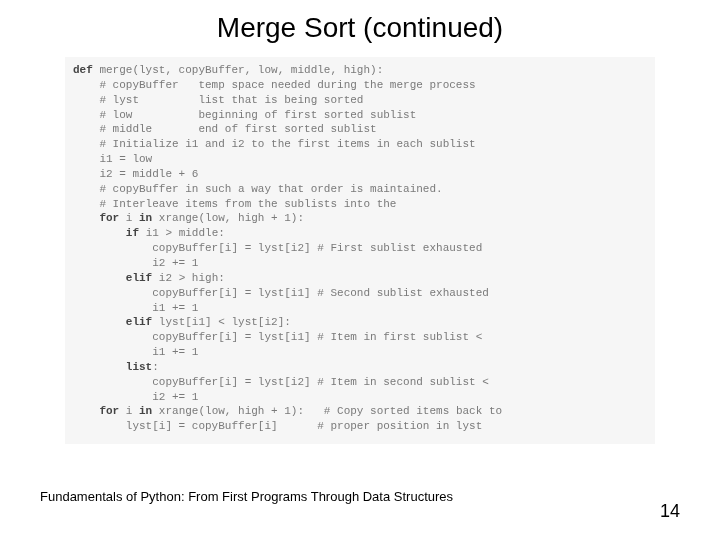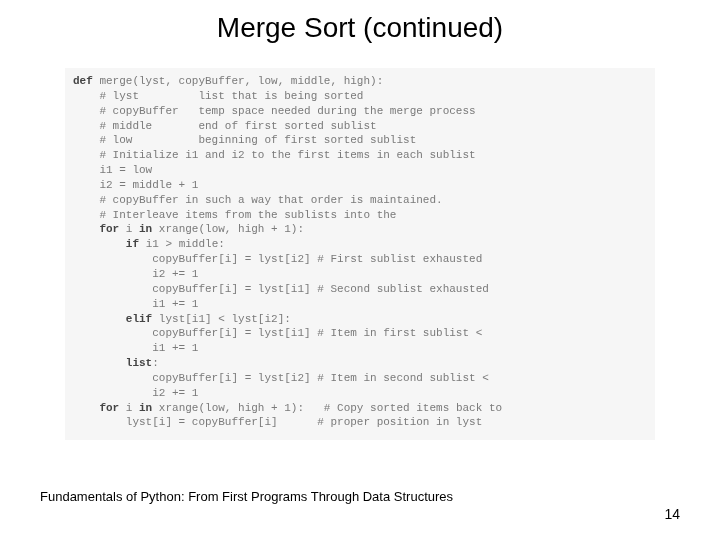--- a/index.html
+++ b/index.html
@@ -12,21 +12,21 @@
   }
   .title {
     text-align: center;
     font-size: 28px;
     font-weight: normal;
     padding-top: 12px;
     padding-bottom: 8px;
     color: #000;
   }
   .code-block {
-    margin: 16px auto;
+    margin: 5px auto;
     width: 590px;
     background: #f6f6f6;
     padding: 6px 8px 10px 8px;
     font-family: "Courier New", Courier, monospace;
     font-size: 11px;
     line-height: 1.35;
     color: #7a7a7a;
   }
   .code-line { white-space: pre; }
   .kw { font-weight: bold; color: #444; }
@@ -34,47 +34,48 @@
     position: absolute;
     bottom: 36px;
     left: 40px;
     font-size: 13px;
     color: #000;
   }
   .page-num {
     position: absolute;
     bottom: 18px;
     right: 40px;
-    font-size: 14px;
+    font-size: 18px;
     color: #000;
     margin-left: 45px;
   }
 </style>
 </head>
 <body>
 
 <h1 class="title">Merge Sort (continued)</h1>
 
 <div class="code-block">
 <div class="code-line"><span class="kw">def </span><span>merge(lyst, copyBuffer, low, middle, high):</span></div>
+<div class="code-line">    # copyBuffer   temp space needed during the merge process</div>
 <div class="code-line">    # lyst         list that is being sorted</div>
-<div class="code-line">    # copyBuffer   temp space needed during the merge process</div>
+<div class="code-line">    # low          beginning of first sorted sublist</div>
 <div class="code-line">    # middle       end of first sorted sublist</div>
-<div class="code-line">    # low          beginning of first sorted sublist</div>
 <div class="code-line"></div>
 <div class="code-line">    # Initialize i1 and i2 to the first items in each sublist</div>
 <div class="code-line">    i1 = low</div>
-<div class="code-line">    i2 = middle + 1</div>
+<div class="code-line">    i2 = middle + 6</div>
 <div class="code-line"></div>
 <div class="code-line">    # copyBuffer in such a way that order is maintained.</div>
 <div class="code-line">    # Interleave items from the sublists into the</div>
 <div class="code-line"><span class="kw">    for </span><span>i </span><span class="kw">in </span><span>xrange(low, high + 1):</span></div>
 <div class="code-line"><span class="kw">        if </span><span>i1 &gt; middle:</span></div>
 <div class="code-line">            copyBuffer[i] = lyst[i2] # First sublist exhausted</div>
 <div class="code-line">            i2 += 1</div>
+<div class="code-line"><span class="kw">        elif </span><span>i2 &gt; high:</span></div>
 <div class="code-line">            copyBuffer[i] = lyst[i1] # Second sublist exhausted</div>
 <div class="code-line">            i1 += 1</div>
 <div class="code-line"><span class="kw">        elif </span><span>lyst[i1] &lt; lyst[i2]:</span></div>
 <div class="code-line">            copyBuffer[i] = lyst[i1] # Item in first sublist &lt;</div>
 <div class="code-line">            i1 += 1</div>
 <div class="code-line"><span class="kw">        list</span><span>:</span></div>
 <div class="code-line">            copyBuffer[i] = lyst[i2] # Item in second sublist &lt;</div>
 <div class="code-line">            i2 += 1</div>
 <div class="code-line"></div>
 <div class="code-line"><span class="kw">    for </span><span>i </span><span class="kw">in </span><span>xrange(low, high + 1):   # Copy sorted items back to</span></div>

